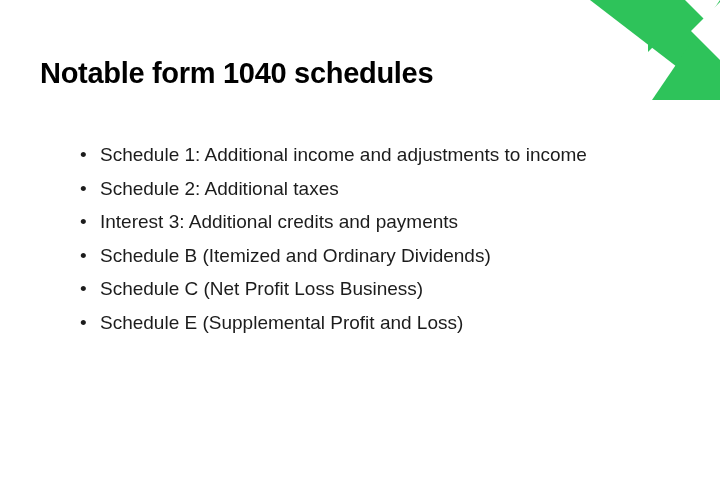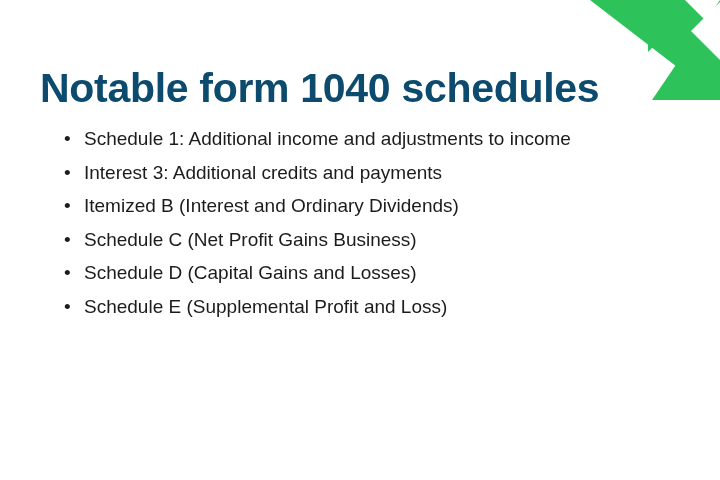--- a/index.html
+++ b/index.html
@@ -26,31 +26,31 @@
     top: 0;
     right: 0;
     width: 130px;
     height: 100px;
     pointer-events: none;
   }
   .slide-title {
     position: absolute;
     left: 40px;
     top: 38px;
-    font-size: 41px;
+    font-size: 29px;
     font-weight: bold;
-    color: #0c4a6e;
+    color: #000000;
     letter-spacing: -0.3px;
     white-space: nowrap;
   }
   .bullet-list {
     position: absolute;
     left: 58px;
     top: 122px;
-    margin: 0;
+    margin: 16px;
     padding: 0;
     list-style: none;
     width: 630px;
   }
   .bullet-list li {
     position: relative;
     padding-left: 26px;
     font-size: 19px;
     line-height: 33.5px;
     color: #1c1c1c;
@@ -77,20 +77,20 @@
     <polygon points="95,0 130,0 130,35" fill="#ffffff"></polygon>
     <polygon points="130,42 130,100 95,100" fill="#ffffff"></polygon>
     <polygon points="130,0 130,100 62,100" fill="#2ec35a"></polygon>
     <polygon points="101,31 130,2 130,60" fill="#ffffff"></polygon>
   </svg>
 
   <h1 class="slide-title">Notable form 1040 schedules</h1>
 
   <ul class="bullet-list">
     <li>Schedule 1: Additional income and adjustments to income</li>
+    <li>Schedule 2: Additional taxes</li>
     <li>Interest 3: Additional credits and payments</li>
-    <li>Itemized B (Interest and Ordinary Dividends)</li>
-    <li>Schedule C (Net Profit Gains Business)</li>
-    <li>Schedule D (Capital Gains and Losses)</li>
+    <li>Schedule B (Itemized and Ordinary Dividends)</li>
+    <li>Schedule C (Net Profit Loss Business)</li>
     <li>Schedule E (Supplemental Profit and Loss)</li>
   </ul>
 
 </div>
 
 </body></html>

